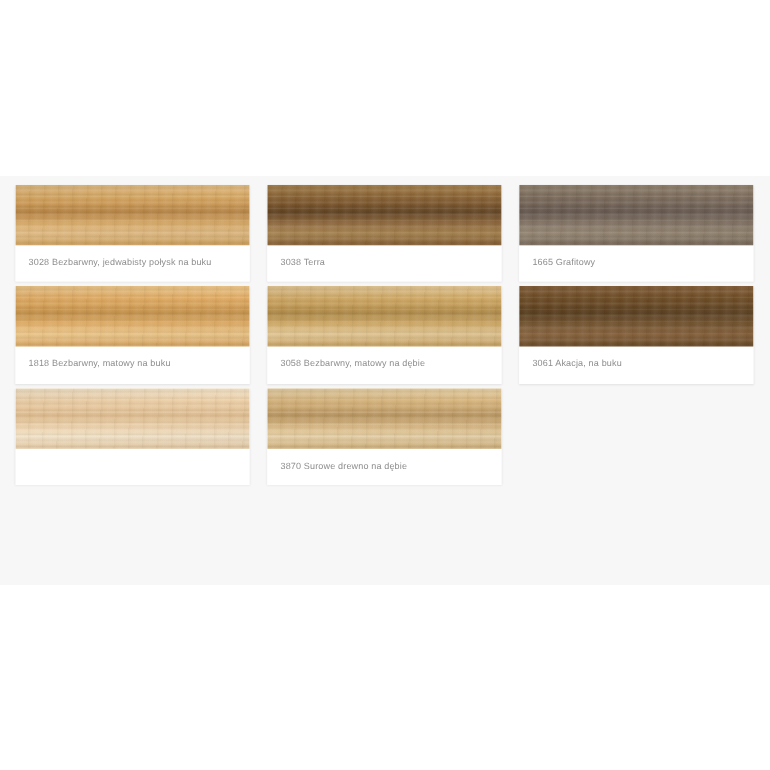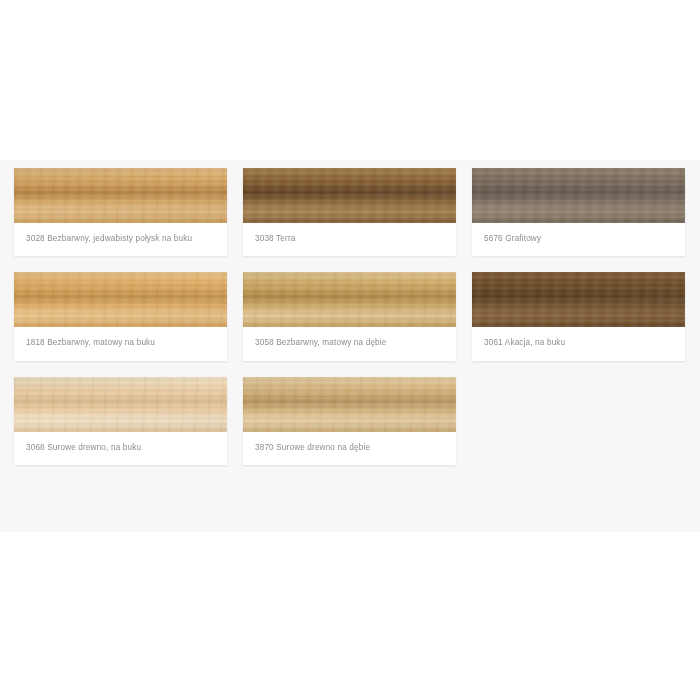--- a/index.html
+++ b/index.html
@@ -22,21 +22,21 @@
     padding:8px 0 10px 0;
     min-height:372px;
     box-sizing:border-box;
   }
 
   .grid{
     width:672px;
     margin:0 auto;
     display:flex;
     flex-wrap:wrap;
-    gap:16px 16px;
+    gap:4px 16px;
     align-content:flex-start;
   }
 
   .card{
     width:213px;
     background:#ffffff;
     box-shadow:0 1px 2px rgba(0,0,0,0.09);
     box-sizing:border-box;
     overflow:hidden;
   }
@@ -116,21 +116,21 @@
             <div class="grain c"></div>
           </div>
           <div class="label">3038 Terra</div>
         </div>
         <div class="card">
           <div class="swatch" style="background: linear-gradient(rgb(148, 132, 111) 0%, rgb(124, 108, 93) 22%, rgb(97, 83, 74) 46%, rgb(124, 108, 93) 63%, rgb(148, 132, 111) 80%, rgb(124, 108, 93) 100%);">
             <div class="grain a"></div>
             <div class="grain b"></div>
             <div class="grain c"></div>
           </div>
-          <div class="label">5676 Grafitowy</div>
+          <div class="label">1665 Grafitowy</div>
         </div>
         <div class="card">
           <div class="swatch" style="background: linear-gradient(rgb(239, 200, 138) 0%, rgb(224, 171, 99) 22%, rgb(192, 142, 70) 46%, rgb(224, 171, 99) 63%, rgb(239, 200, 138) 80%, rgb(224, 171, 99) 100%);">
             <div class="grain a"></div>
             <div class="grain b"></div>
             <div class="grain c"></div>
           </div>
           <div class="label">1818 Bezbarwny, matowy na buku</div>
         </div>
         <div class="card">
@@ -148,21 +148,20 @@
             <div class="grain c"></div>
           </div>
           <div class="label">3061 Akacja, na buku</div>
         </div>
         <div class="card">
           <div class="swatch" style="background: linear-gradient(rgb(247, 230, 201) 0%, rgb(236, 207, 167) 22%, rgb(220, 185, 138) 46%, rgb(236, 207, 167) 63%, rgb(247, 230, 201) 80%, rgb(236, 207, 167) 100%);">
             <div class="grain a"></div>
             <div class="grain b"></div>
             <div class="grain c"></div>
           </div>
-          <div class="label">3068 Surowe drewno, na buku</div>
         </div>
         <div class="card">
           <div class="swatch" style="background: linear-gradient(rgb(234, 210, 166) 0%, rgb(215, 181, 126) 22%, rgb(181, 145, 90) 46%, rgb(215, 181, 126) 63%, rgb(234, 210, 166) 80%, rgb(215, 181, 126) 100%);">
             <div class="grain a"></div>
             <div class="grain b"></div>
             <div class="grain c"></div>
           </div>
           <div class="label">3870 Surowe drewno na dębie</div>
         </div>
       </div>

